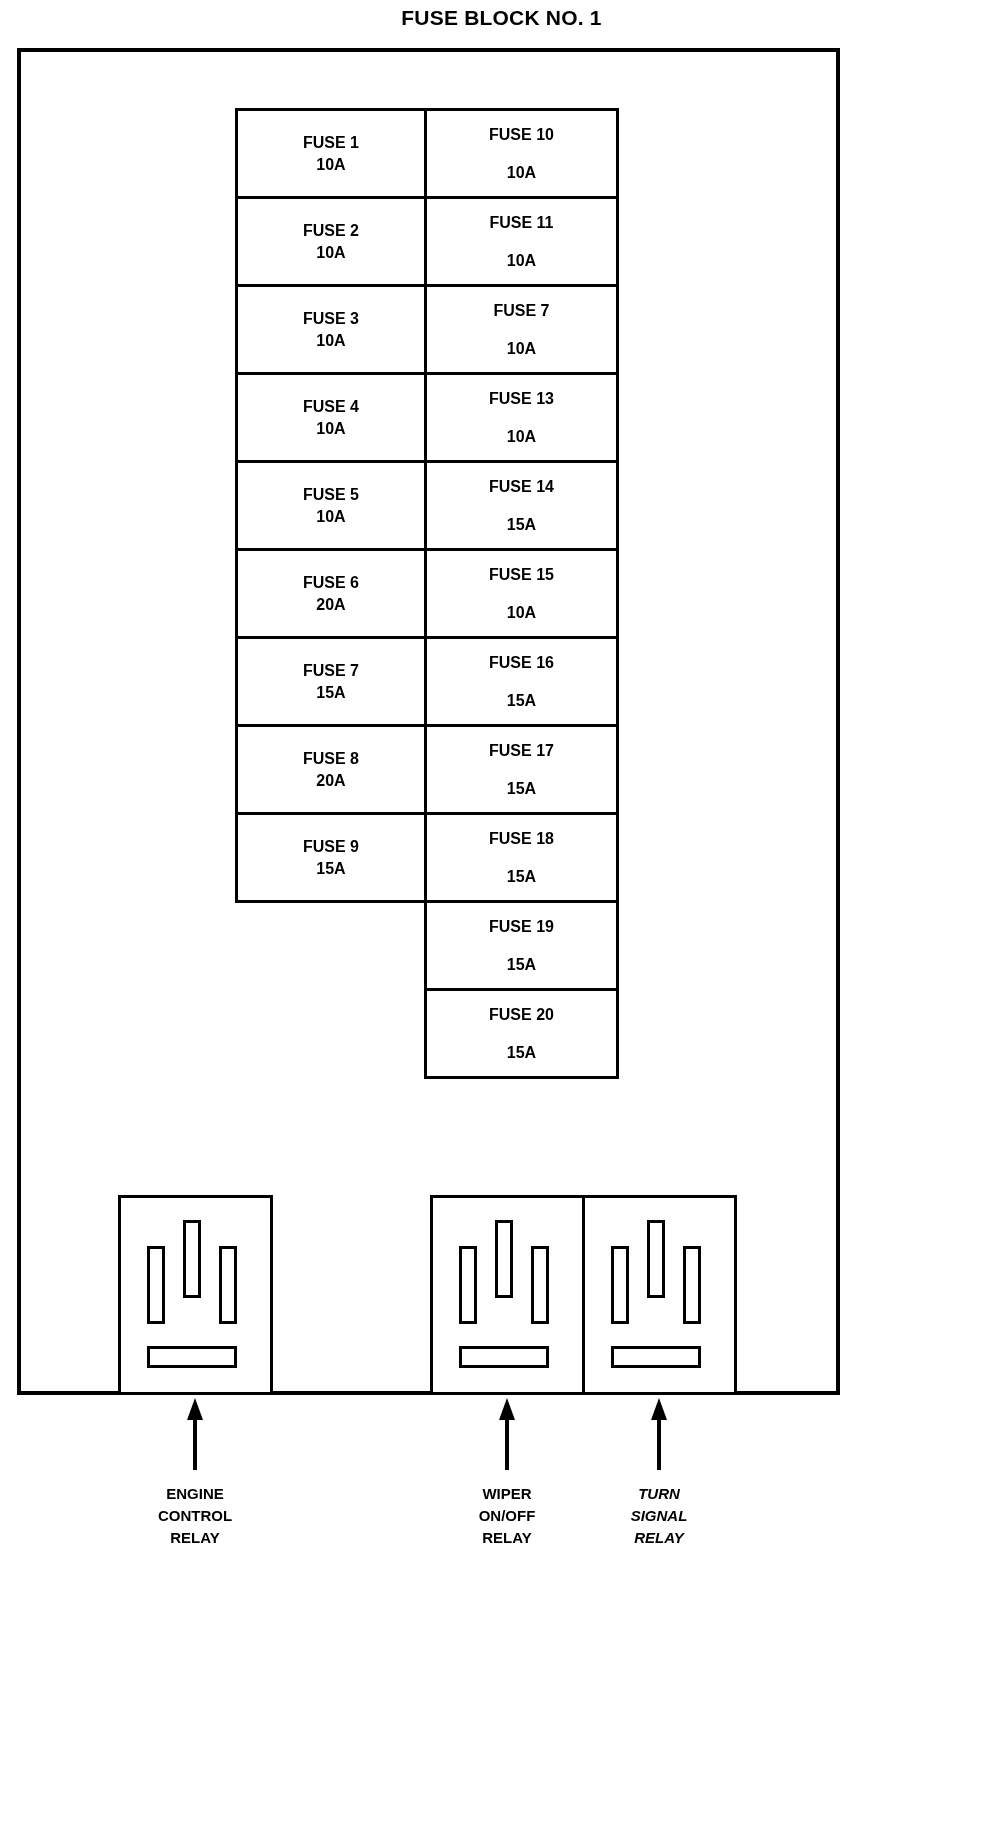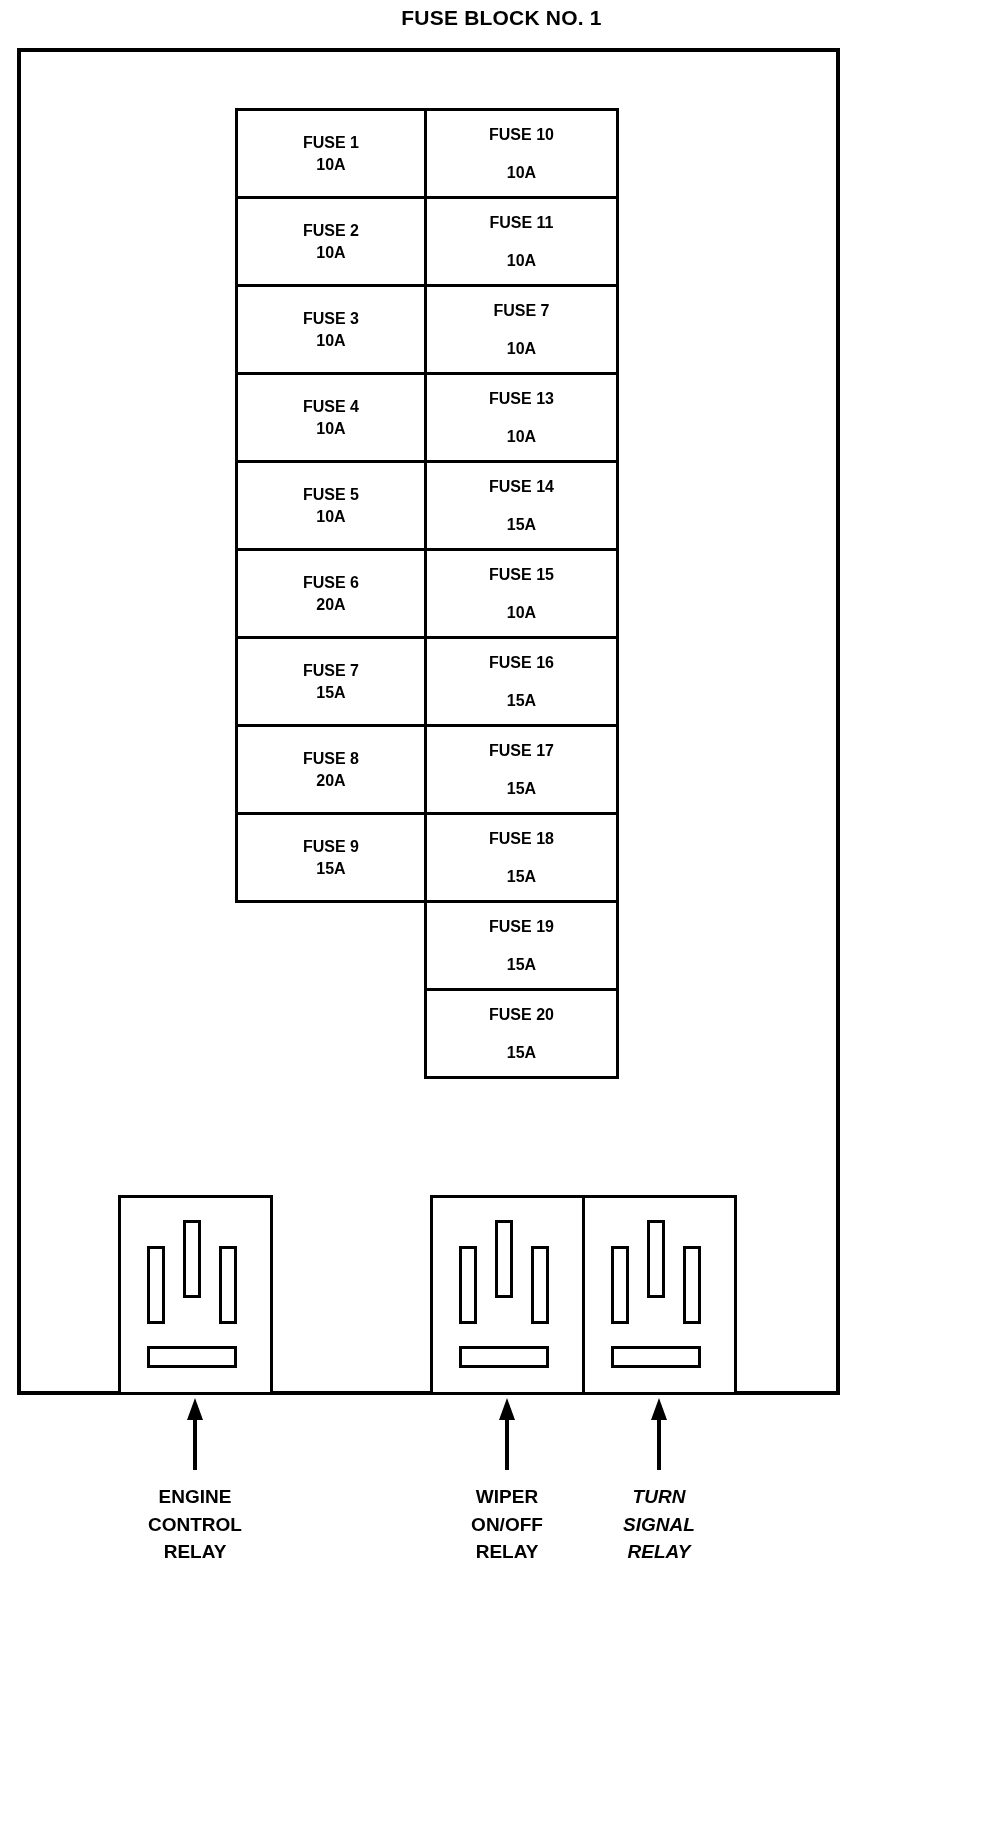--- a/index.html
+++ b/index.html
@@ -140,21 +140,21 @@
     width: 0;
     height: 0;
     border-left: 8px solid transparent;
     border-right: 8px solid transparent;
     border-bottom: 22px solid #000;
   }
   .relay-label {
     position: absolute;
     width: 200px;
     text-align: center;
-    font-size: 19px;
+    font-size: 15px;
     font-weight: bold;
     line-height: 1.45;
     color: #000;
   }
 </style>
 </head>
 <body>
 
 <div id="page">
 

